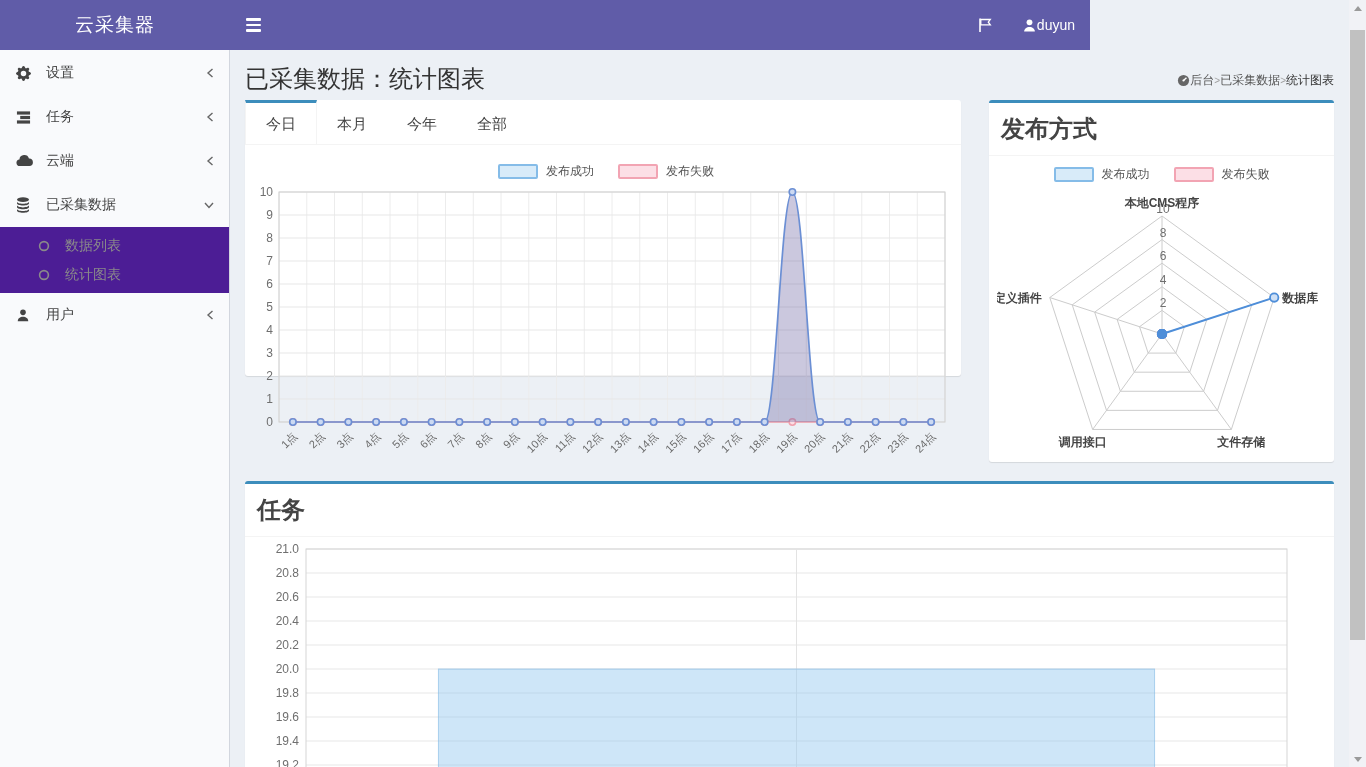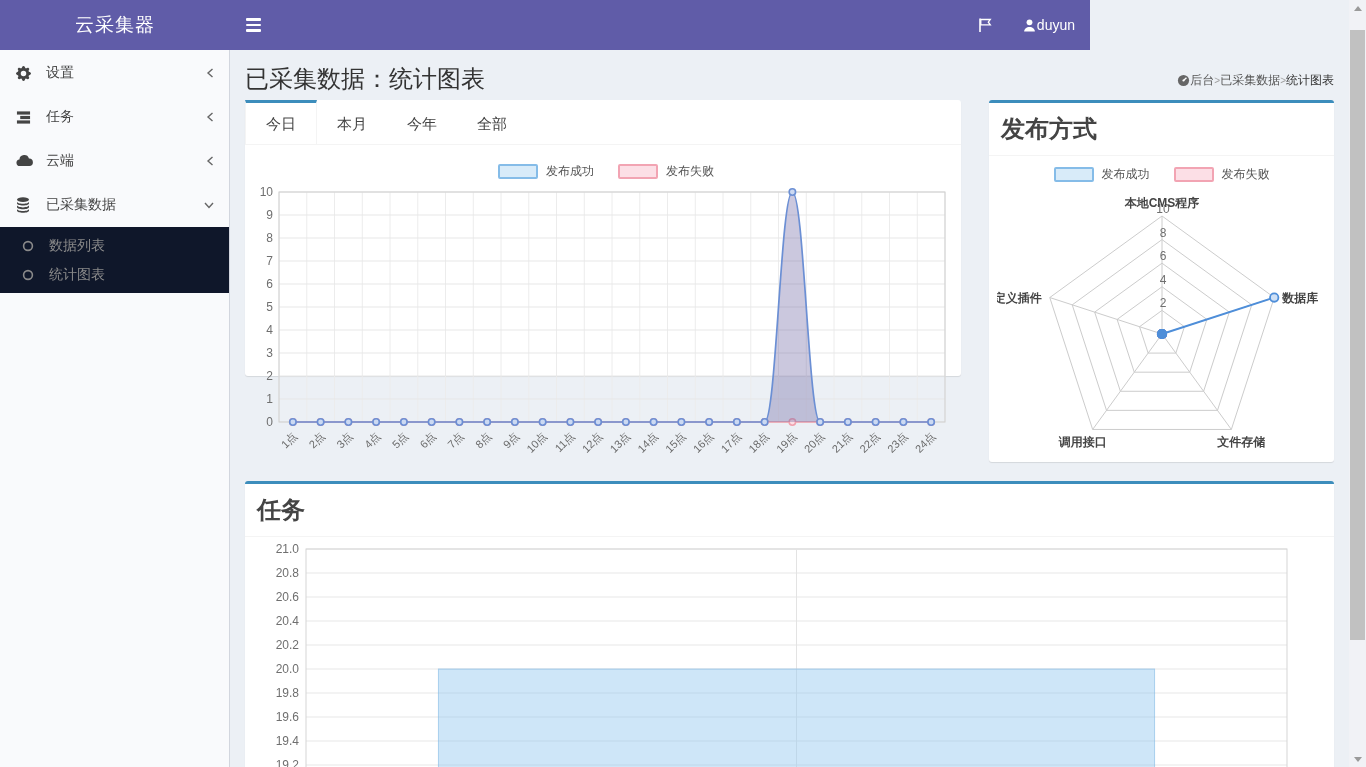--- a/index.html
+++ b/index.html
@@ -24,21 +24,21 @@
   .sb-up { top:0; } .sb-down { bottom:0; }
   .sb-arrow-up { width:0; height:0; border-left:4px solid transparent; border-right:4px solid transparent; border-bottom:5px solid #9a9a9a; }
   .sb-arrow-down { width:0; height:0; border-left:4px solid transparent; border-right:4px solid transparent; border-top:5px solid #9a9a9a; }
   .sb-thumb { position:absolute; left:1px; top:30px; width:15px; height:610px; background:#c1c1c1; }
 
   
   .sidebar { position:absolute; left:0; top:50px; width:230px; height:717px; background:#f9fafc; border-right:1px solid #d2d6de; z-index:10; }
   .nav-item { display:flex; align-items:center; height:44px; padding:0 14px 0 16px; color:#444; font-size:14px; font-weight:400; cursor:pointer;justify-content:flex-end; }
   .nav-item .nicon { width:22px; margin-right:8px; display:flex; align-items:center; }
   .nav-item .chev { margin-left:auto; display:flex; align-items:center; }
-  .treeview-menu { background:#0f172a; padding:4px 0; }
+  .treeview-menu { background:#4c1d95; padding:4px 16px; }
   .sub-item { display:flex; align-items:center; height:29px; padding:0 14px 0 22px; color:#8a8a8a; font-size:14px; cursor:pointer; }
   .sub-item .nicon { width:20px; margin-right:7px; display:flex; align-items:center; }
 
   
   .main { position:absolute; left:230px; top:50px; width:1119px; padding:0 15px; }
   .content-header { position:relative; padding:13px 0 12px 0; height:50px; }
   .content-header h1 { font-size:24px; font-weight:500; color:#333; }
   .breadcrumb { position:absolute; right:0; top:22px; font-size:12px; color:#777; display:flex; align-items:center; gap:0; }
   .breadcrumb a { color:#555; text-decoration:none; cursor:pointer; }
   .breadcrumb .sep { color:#a0a0a0; font-size:10px; }
@@ -167,20 +167,34 @@
         <span>数据列表</span>
       </div>
       <div class="sub-item">
         <span class="nicon">
           <svg width="12" height="12" viewBox="0 0 12 12">
               <circle cx="6" cy="6" r="4.4" fill="none" stroke="#8a8a8a" stroke-width="1.6"></circle>
             </svg>
         </span>
         <span>统计图表</span>
       </div>
+    </div>
+    <div class="nav-item">
+      <span class="nicon">
+        <svg width="14" height="15" viewBox="0 0 16 16" fill="#444">
+            <circle cx="8" cy="4.4" r="3.2"></circle>
+            <path d="M2 14.6c0-3.4 2.7-5.2 6-5.2s6 1.8 6 5.2z"></path>
+          </svg>
+      </span>
+      <span>用户</span>
+      <span class="chev">
+        <svg width="10" height="12" viewBox="0 0 10 12">
+            <path d="M7.5 2 3 6l4.5 4" stroke="#666" stroke-width="1.4" fill="none"></path>
+          </svg>
+      </span>
     </div>
   </aside>
 
   <main class="main">
     <div class="content-header">
       <h1>已采集数据：统计图表</h1>
       <div class="breadcrumb">
         <span style="display:flex;">
           <svg width="13" height="13" viewBox="0 0 14 14">
               <circle cx="7" cy="7" r="6" fill="#666"></circle>

